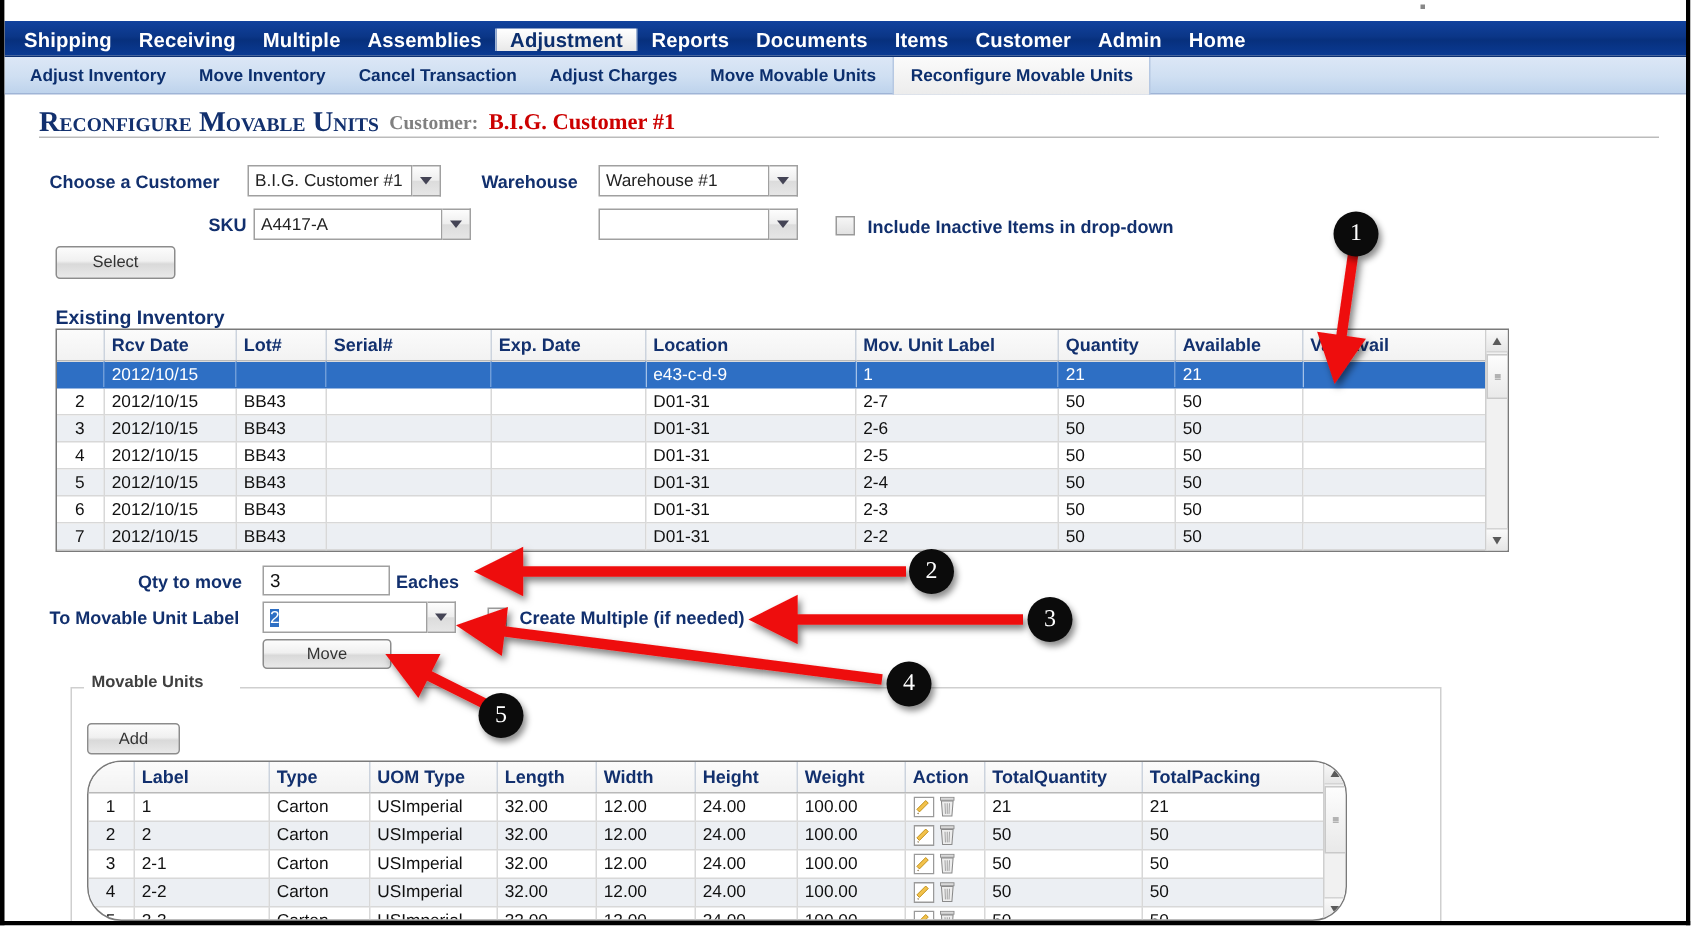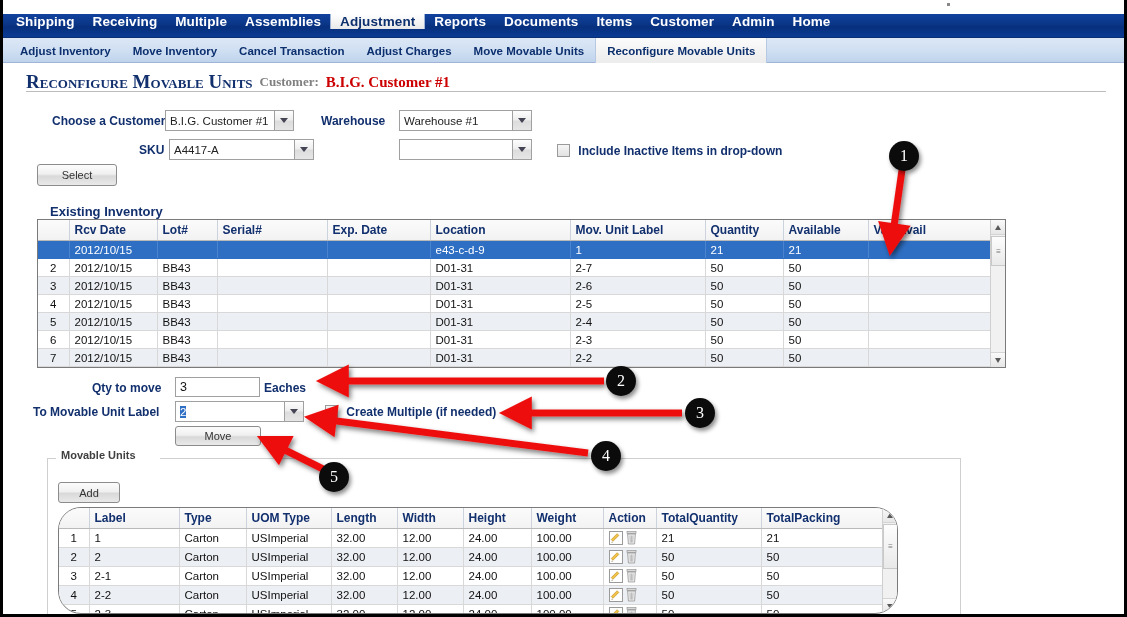--- a/index.html
+++ b/index.html
@@ -22,21 +22,21 @@
   }
   .topstrip{ position:absolute; left:0; top:0; width:1127px; height:14px; background:#fff; }
   .topstrip .dot{ position:absolute; right:180px; top:3px; width:3px; height:3px; background:#888; }
 
   
   .mainnav{
     position:absolute; left:0; top:14px; width:1121px; height:24px;
     background:linear-gradient(to bottom,#11429e 0%, #0b3687 45%, #07307d 55%, #0a3a93 100%);
     border-bottom:1px solid #0a2f73;
   }
-  .mainnav ul{ list-style:none; margin:0; padding:0 4px; display:flex; height:24px; align-items:flex-start; }
+  .mainnav ul{ list-style:none; margin:0; padding:0 4px; display:flex; height:24px; align-items:center; }
   .mainnav li{
     color:#ffffff;
     font-weight:bold;
     font-size:13.5px;
     padding:0 9px;
     display:flex; align-items:center;
     white-space:nowrap;
     letter-spacing:0.1px;
   }
   .mainnav li.active{
@@ -251,21 +251,21 @@
         <li class="active">Reconfigure Movable Units</li>
       </ul>
   </div>
 
   <div class="pagehdr">
     <span class="ttl">Reconfigure Movable Units</span>
     <span class="custlbl">Customer:</span>
     <span class="custval">B.I.G. Customer #1</span>
   </div>
 
-  <div class="lbl" style="position:absolute;left:49px;top:114px;">Choose a Customer</div>
+  <div class="lbl" style="position:absolute;left:30px;top:114px;">Choose a Customer</div>
   <div class="combo" style="left:162px;top:110px;">
     <div class="txt" style="width:110px;">B.I.G. Customer #1</div>
     <div class="arw">
         <i></i>
       </div>
   </div>
 
   <div class="lbl" style="position:absolute;left:318px;top:114px;">Warehouse</div>
   <div class="combo" style="left:396px;top:110px;">
     <div class="txt" style="width:114px;">Warehouse #1</div>
@@ -290,21 +290,21 @@
       </div>
   </div>
 
   <div style="position:absolute;left:554px;top:144px;">
     <span class="chk"></span>
     <span class="lbl" style="margin-left:5px;">Include Inactive Items in drop-down</span>
   </div>
 
   <div class="btn" style="left:34px;top:164px;width:80px;height:22px;">Select</div>
 
-  <div class="grid-title" style="left:34px;top:204px;margin-left:13px;">Existing Inventory</div>
+  <div class="grid-title" style="left:34px;top:204px;">Existing Inventory</div>
   <div class="gridbox" style="left:34px;top:219px;width:969px;height:149px;">
     <div style="position:absolute;left:0;top:0;width:954px;height:100%;overflow:hidden;">
       <table class="grid" id="inv-table">
         <colgroup>
           <col style="width:31px">
             <col style="width:88px">
             <col style="width:60px">
             <col style="width:110px">
           <col style="width:103px">
             <col style="width:140px">

